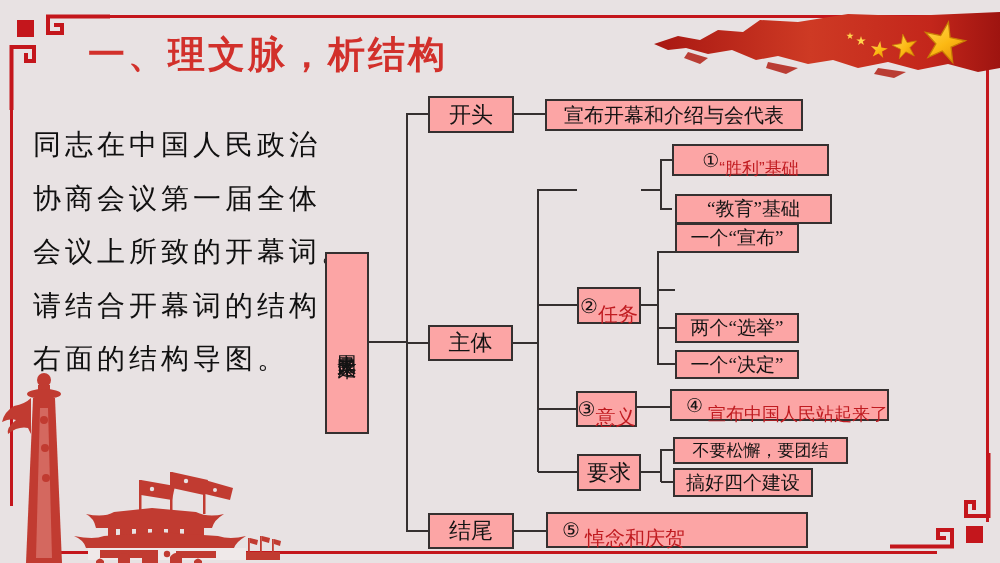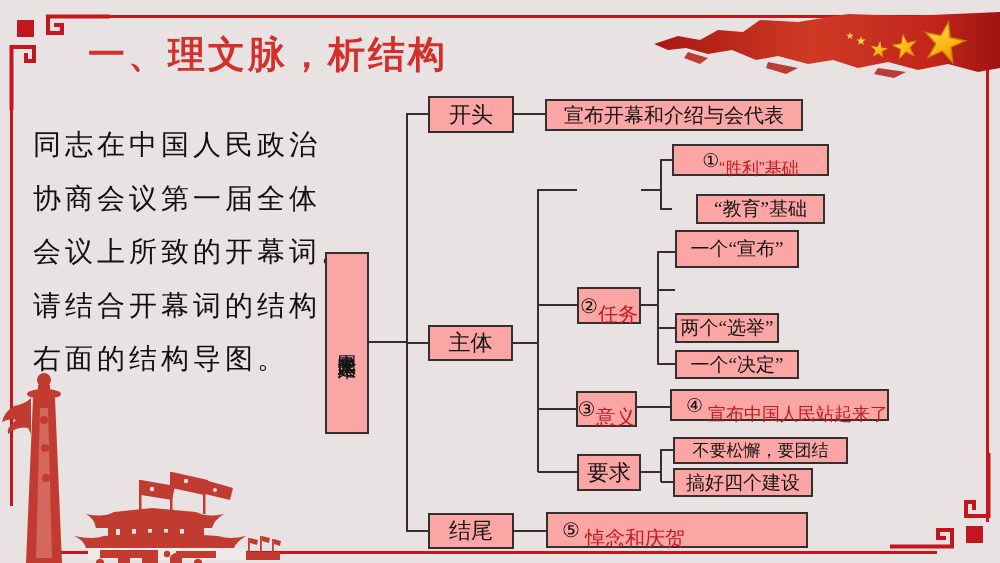--- a/index.html
+++ b/index.html
@@ -189,28 +189,28 @@
 
   <div class="box fs22" style="left:428px;top:96px;width:86px;height:37px">开头</div>
   <div class="box fs20" style="left:545px;top:99px;width:258px;height:32px">宣布开幕和介绍与会代表</div>
 
   <div class="box fs22" style="left:428px;top:325px;width:85px;height:36px">主体</div>
 
   <div class="box fs17" style="left:672px;top:144px;width:157px;height:32px">
     <span class="num fs19">①</span>
       <span class="red">“胜利”基础</span>
   </div>
-  <div class="box fs19" style="left:696px;top:194px;width:129px;height:30px">“教育”基础</div>
+  <div class="box fs19" style="left:675px;top:194px;width:157px;height:30px">“教育”基础</div>
 
   <div class="box" style="left:577px;top:287px;width:64px;height:37px">
     <span class="num fs20">②</span>
       <span class="red fs20">任务</span>
   </div>
-  <div class="box fs19" style="left:675px;top:230px;width:124px;height:38px">一个“宣布”</div>
-  <div class="box fs19" style="left:675px;top:313px;width:104px;height:30px">两个“选举”</div>
+  <div class="box fs19" style="left:675px;top:223px;width:124px;height:30px">一个“宣布”</div>
+  <div class="box fs19" style="left:675px;top:313px;width:124px;height:30px">两个“选举”</div>
   <div class="box fs19" style="left:675px;top:350px;width:124px;height:29px">一个“决定”</div>
 
   <div class="box" style="left:576px;top:391px;width:61px;height:36px">
     <span class="num fs20">③</span>
       <span class="red fs20">意义</span>
   </div>
   <div class="box leftpad" style="left:670px;top:389px;width:219px;height:32px">
     <span class="num sp fs19">④</span>
       <span class="red" style="font-size:18px">宣布中国人民站起来了</span>
   </div>

